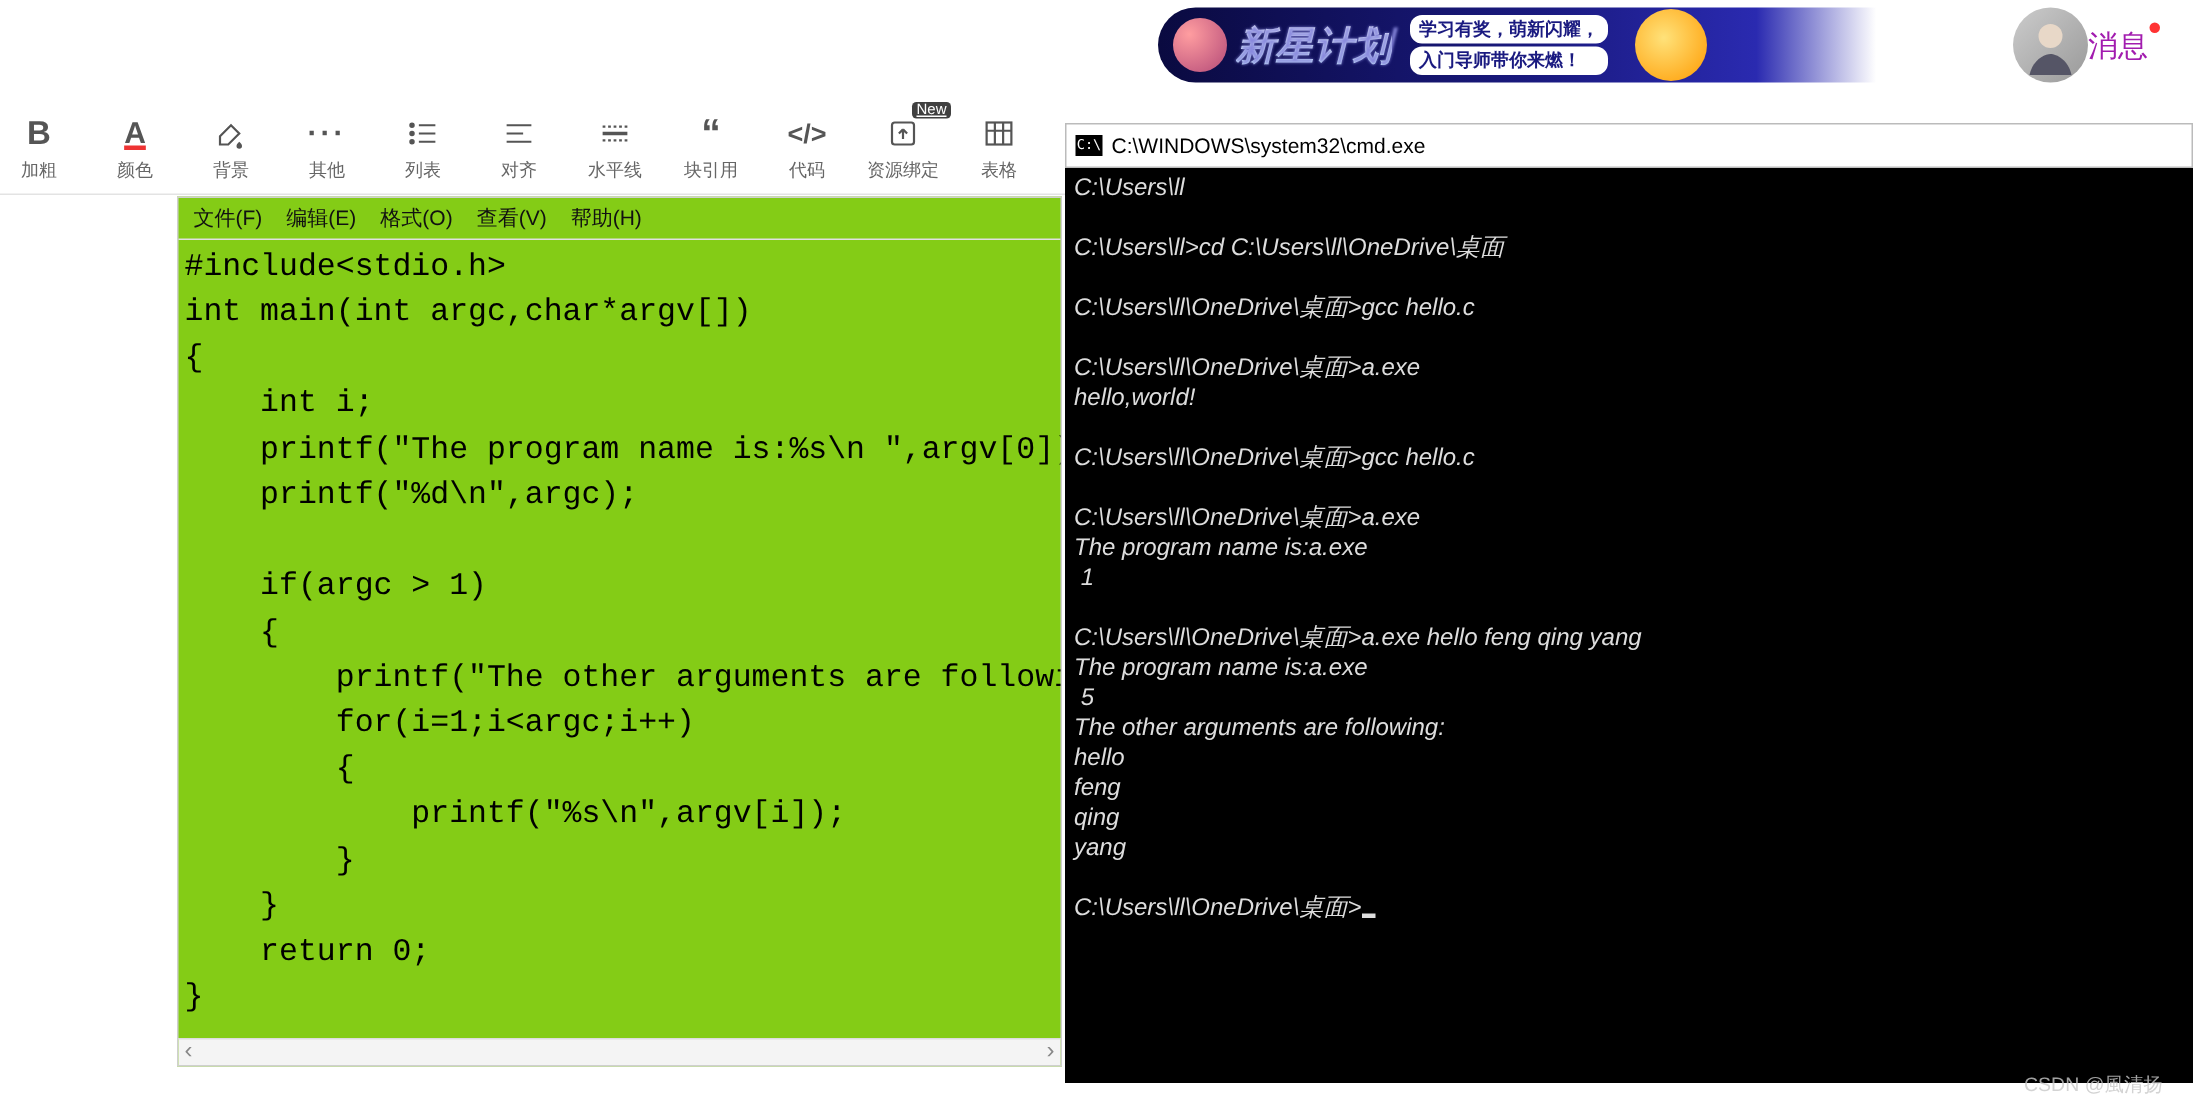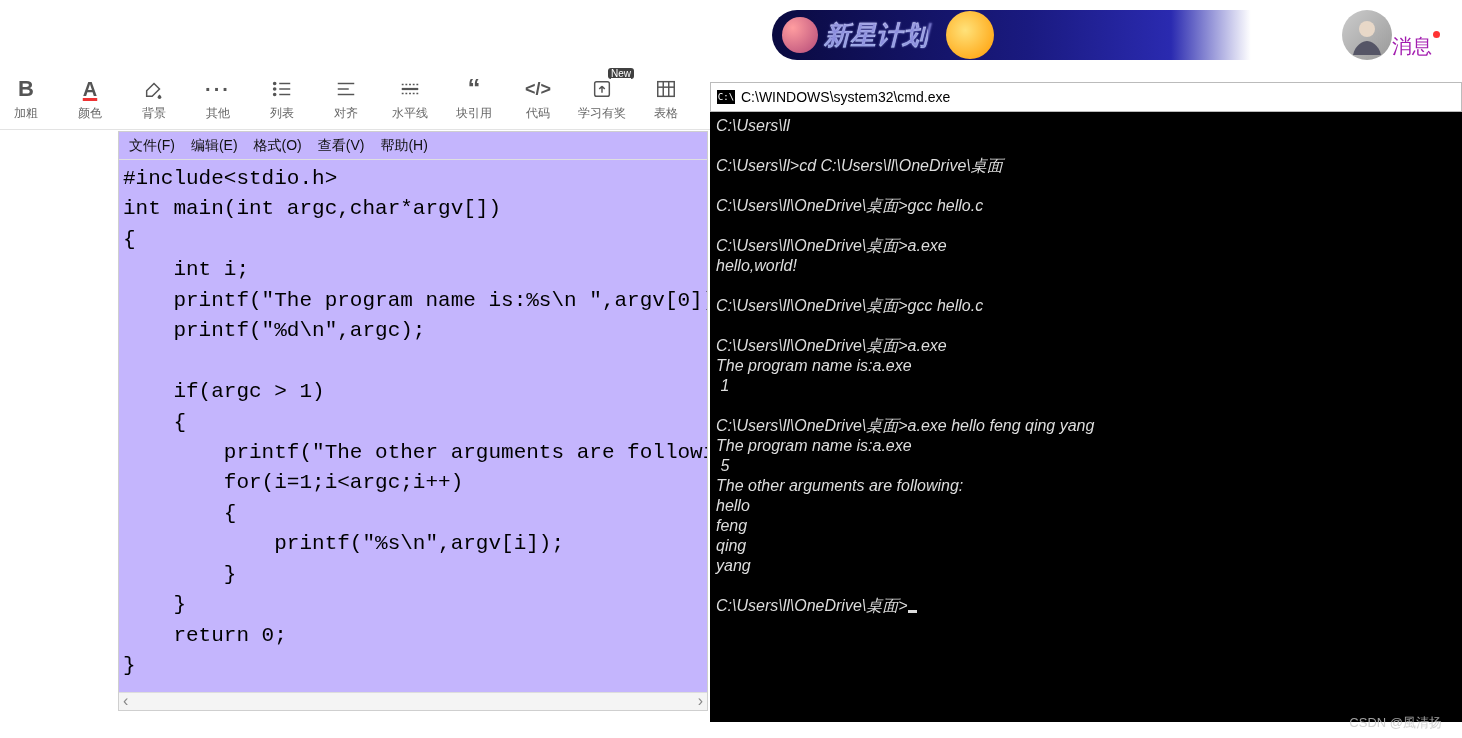--- a/index.html
+++ b/index.html
@@ -1,40 +1,40 @@
 <!DOCTYPE html>
 <html><head>
 <meta charset="utf-8">
 <style>
   * { margin:0; padding:0; box-sizing:border-box; font-family:"Microsoft YaHei","PingFang SC",sans-serif; }
   body { width:1462px; height:738px; background:#fff; overflow:hidden; position:relative; }
 
   
-  .top-row { position:absolute; top:0; left:0; right:0; height:60px; display:flex; align-items:flex-end; justify-content:flex-end; padding-right:30px; }
+  .top-row { position:absolute; top:0; left:0; right:0; height:60px; display:flex; align-items:center; justify-content:flex-end; padding-right:30px; }
   .banner { width:570px; height:50px; border-radius:25px; background:linear-gradient(90deg,#0a0a40 0%,#1a1a80 45%,#2a2ab0 70%,#fff 84%,#fff 100%); display:flex; align-items:center; position:relative; overflow:hidden; }
   .planet { width:36px; height:36px; border-radius:50%; background:radial-gradient(circle at 30% 30%,#ff9da0,#b44a78); margin-left:10px; }
   .banner-title { background:linear-gradient(#fff,#c6f0ff); -webkit-background-clip:text; -webkit-text-fill-color:transparent; font-weight:900; font-style:italic; font-size:26px; margin-left:6px; text-shadow:0 0 2px #88d; }
   .banner-sub { margin-left:12px; display:flex; flex-direction:column; gap:2px; }
   .banner-sub span { background:#fff; color:#1a1a80; font-size:12px; font-weight:700; border-radius:8px; padding:1px 6px; }
   .sun { width:48px; height:48px; border-radius:50%; background:radial-gradient(circle at 40% 40%,#ffe27a,#ff9a00); margin-left:18px; }
   .banner-btn { margin-left:auto; margin-right:10px; background:#fff; color:#e03a3a; border:none; font-weight:700; font-size:18px; padding:8px 22px; border-radius:20px; cursor:pointer; }
   .avatar { width:50px; height:50px; border-radius:50%; background:linear-gradient(135deg,#ccc,#999); display:flex; align-items:center; justify-content:center; overflow:hidden; }
   .avatar svg { width:40px; height:40px; }
   .msg { font-size:20px; color:#a21caf; position:relative; cursor:pointer; }
   .msg::after { content:""; position:absolute; top:-2px; right:-8px; width:7px; height:7px; background:#f33; border-radius:50%; }
 
   
   .toolbar { position:absolute; top:70px; left:0; right:0; height:60px; display:flex; align-items:center; gap:12px; padding-left:0; border-bottom:1px solid #e3e3e3; }
   .tbtn { display:flex; flex-direction:column; align-items:center; justify-content:center; width:52px; height:56px; font-size:12px; color:#666; cursor:pointer; gap:4px; position:relative; }
   .tbtn .ico { font-size:20px; color:#555; height:24px; display:flex; align-items:center; justify-content:center; }
   .tbtn svg { width:22px; height:22px; stroke:#555; fill:none; stroke-width:1.6; }
   .new-badge { position:absolute; top:-4px; right:-6px; background:#404040; color:#fff; font-size:10px; padding:0 3px; border-radius:3px;text-decoration:underline; }
 
   
-  .editor-box { position:absolute; left:118px; top:131px; width:590px; height:580px; border:1px solid #cfcfcf; background:#c4b5fd; }
+  .editor-box { position:absolute; left:118px; top:131px; width:590px; height:580px; border:1px solid #cfcfcf; background:#84cc16; }
   .editor-menu { height:28px; border-bottom:1px solid #e0e0e0; display:flex; align-items:center; gap:16px; padding:0 10px; font-size:14px; color:#111; }
   .editor-menu span { cursor:pointer; }
   .code { padding:4px 4px 0 4px; font-size:21px; line-height:1.45; color:#000; font-family:Liberation Mono, monospace; white-space:pre; overflow:hidden; }
   .hscroll { position:absolute; left:0; bottom:0; right:0; height:18px; background:#f4f4f4; border-top:1px solid #ddd; }
   .hscroll::before { content:"‹"; position:absolute; left:4px; top:-1px; color:#888; }
   .hscroll::after { content:"›"; position:absolute; right:4px; top:-1px; color:#888; }
 
   
   .cmd { position:absolute; left:710px; top:82px; width:752px; height:640px; background:#000; color:#ddd; font-family:"NSimSun","SimSun","Consolas",monospace; font-size:16px; }
   .cmd-title { height:30px; background:#fff; color:#000; display:flex; align-items:center; gap:6px; padding:0 6px; border:1px solid #bbb; font-size:14px; }
@@ -44,20 +44,24 @@
 
   .watermark { position:absolute; right:20px; bottom:6px; font-size:13px; color:rgba(200,200,200,.8);margin-top:44px; }
 </style>
 </head>
 <body>
 
 <div class="top-row">
   <div class="banner">
     <div class="planet"></div>
     <div class="banner-title">新星计划</div>
+    <div class="banner-sub">
+      <span>学习有奖，萌新闪耀，</span>
+      <span>入门导师带你来燃！</span>
+    </div>
     <div class="sun"></div>
   </div>
   <div class="avatar">
     <svg viewBox="0 0 40 40">
         <circle cx="20" cy="14" r="8" fill="#e8d8c8"></circle>
         <path d="M6 40c2-10 10-14 14-14s12 4 14 14" fill="#556"></path>
       </svg>
   </div>
   <div class="msg">消息</div>
 </div>
@@ -135,21 +139,21 @@
       </div>
       <span>代码</span>
     </div>
     <div class="tbtn">
       <div class="ico">
         <svg viewBox="0 0 24 24">
           <rect x="4" y="4" width="16" height="16" rx="2"></rect>
           <path d="M12 16V9m0 0l-3 3m3-3l3 3"></path>
         </svg>
       </div>
-      <span>学习有奖</span>
+      <span>资源绑定</span>
       <span class="new-badge">New</span>
     </div>
     <div class="tbtn">
       <div class="ico">
         <svg viewBox="0 0 24 24">
           <rect x="3" y="4" width="18" height="16"></rect>
           <line x1="3" y1="10" x2="21" y2="10"></line>
           <line x1="9" y1="4" x2="9" y2="20"></line>
           <line x1="15" y1="4" x2="15" y2="20"></line>
         </svg>

